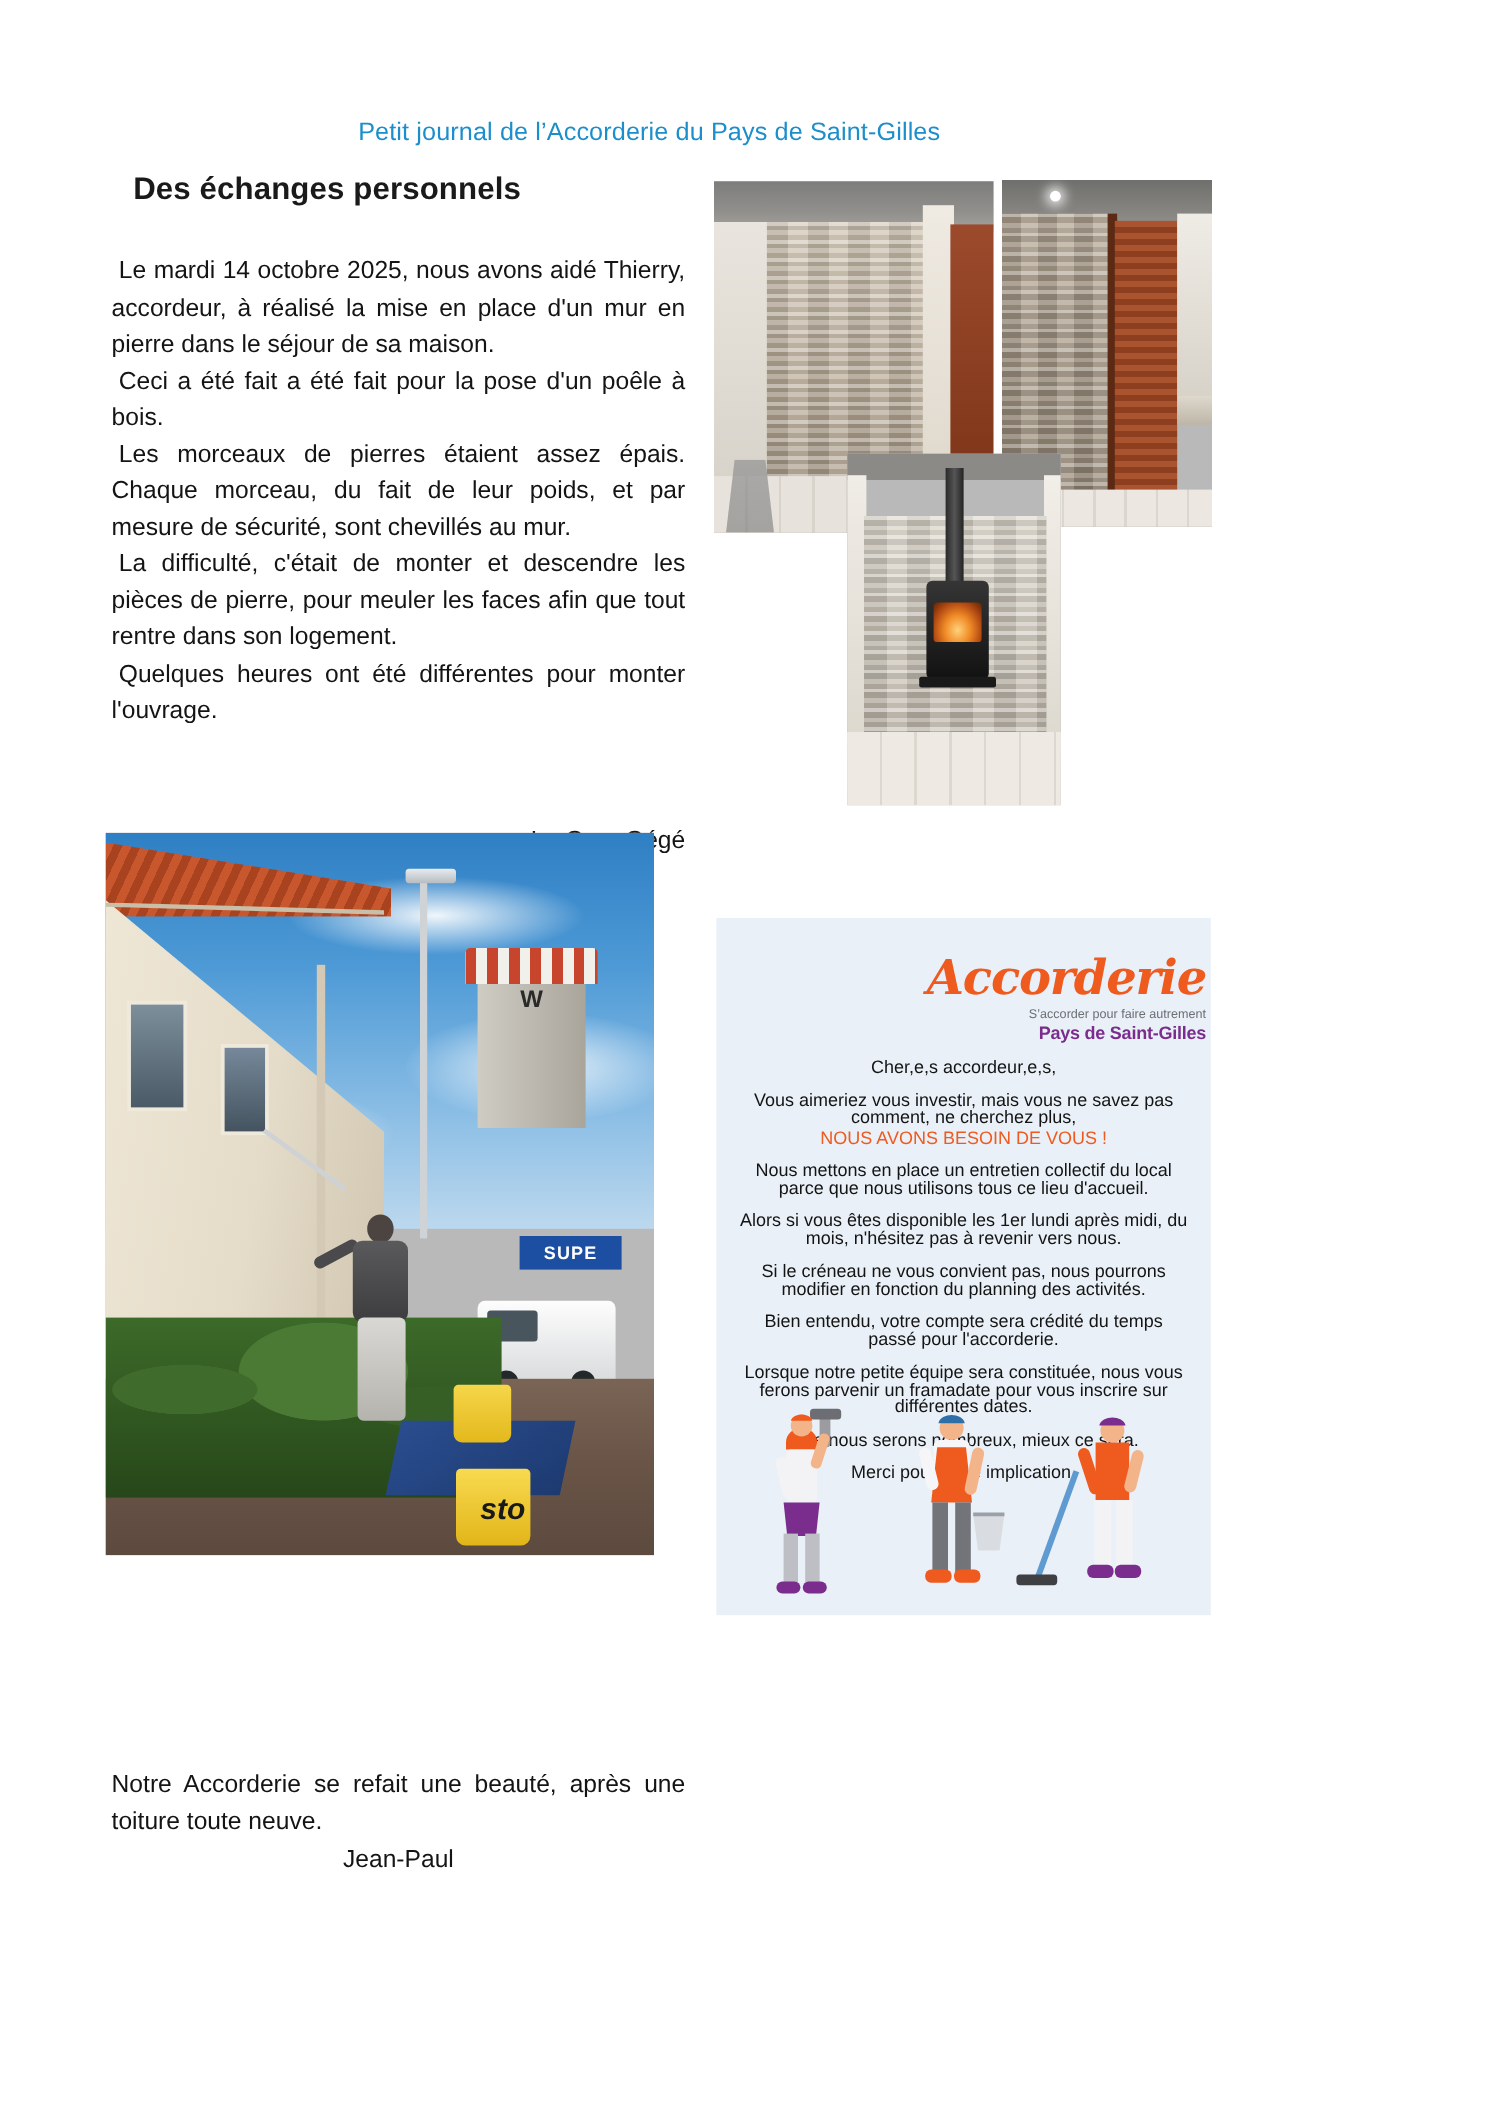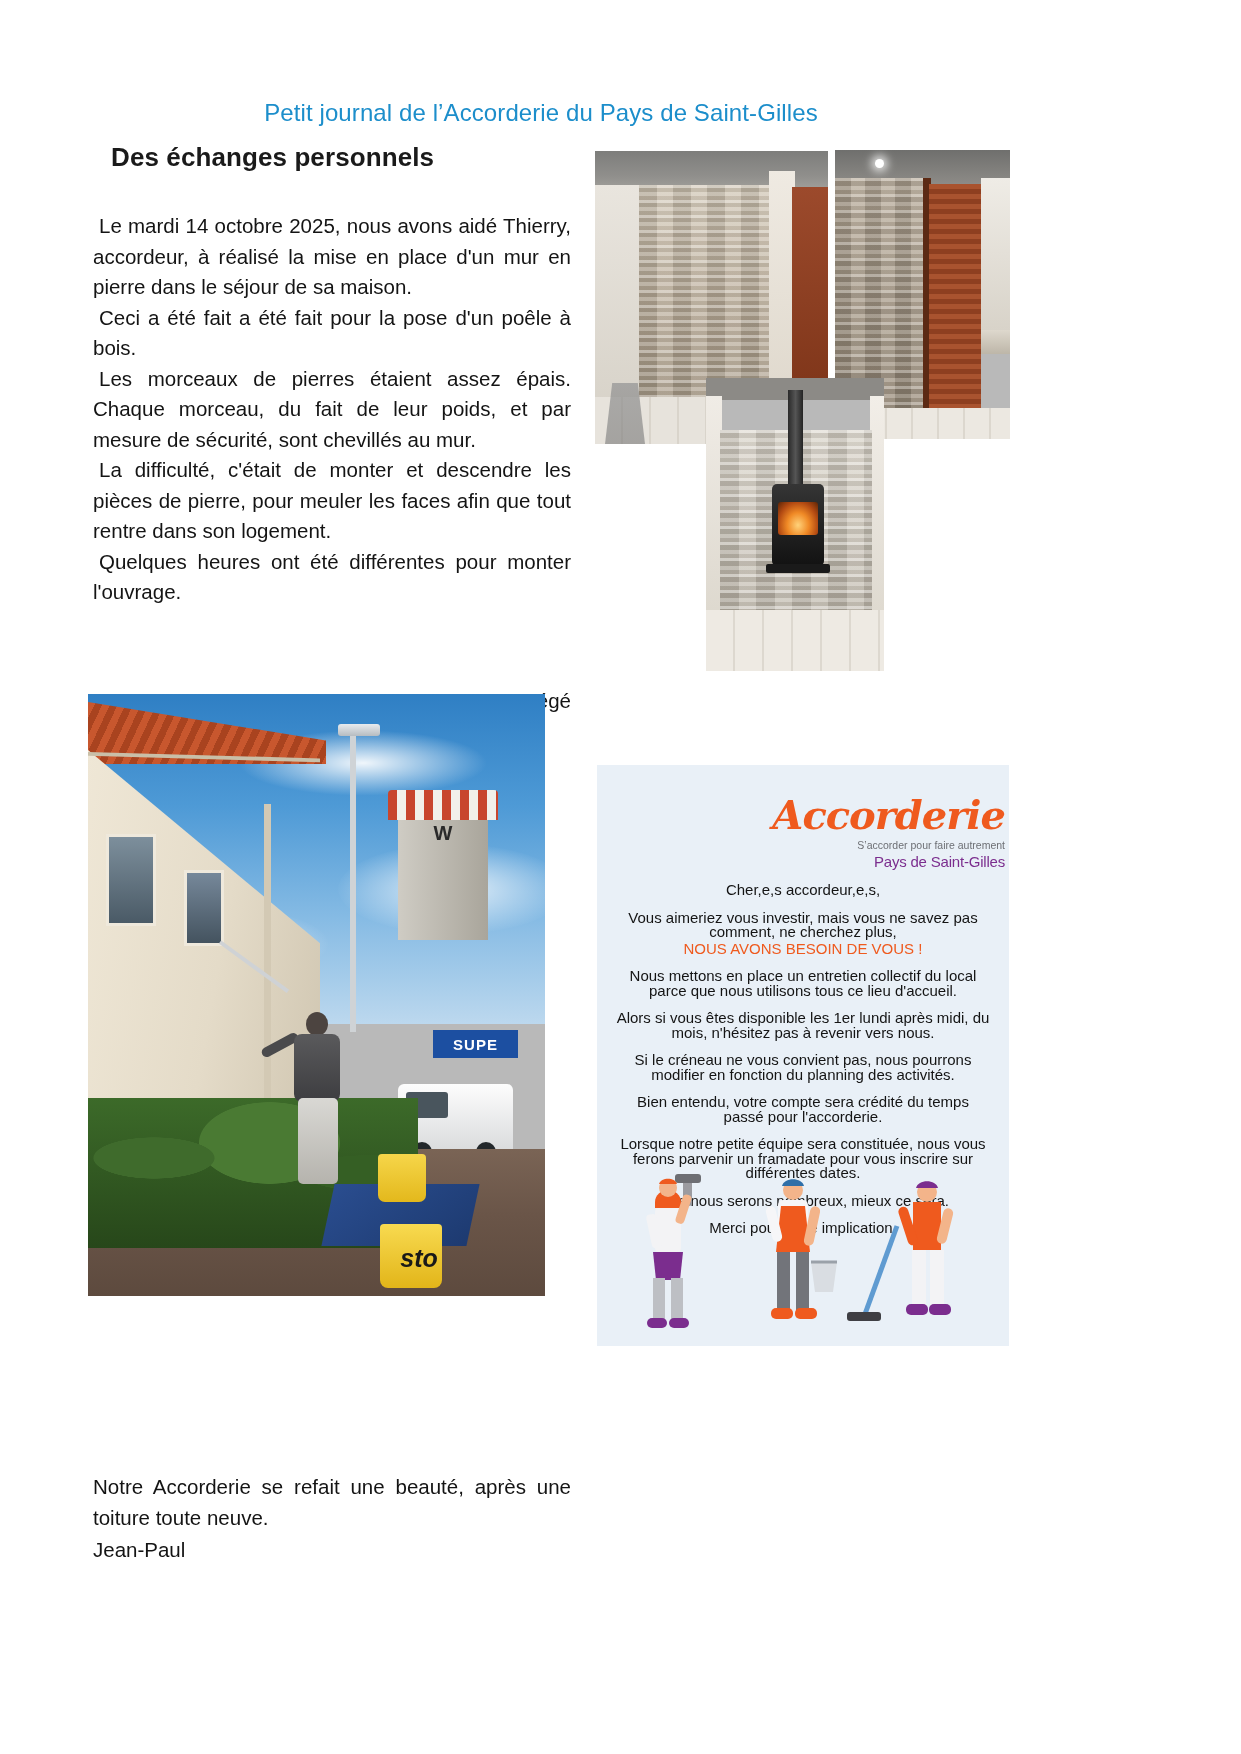--- a/index.html
+++ b/index.html
@@ -6,21 +6,21 @@
   html,body{margin:0;padding:0;background:#fff;}
   body{
     width:1241px;height:1754px;position:relative;overflow:hidden;
     font-family:"Liberation Sans", sans-serif;color:#111;
   }
   .page{position:absolute;inset:0;background:#ffffff;}
 
   
   .journal-title{
     position:absolute;left:0;top:99px;width:1082px;text-align:center;
-    font-size:24px;color:#1c8ecb;letter-spacing:.1px;
+    font-size:21px;color:#1c8ecb;letter-spacing:.1px;
   }
 
   
   .article{position:absolute;left:93px;top:142px;width:478px;}
   .article-heading{
     font-size:26px;color:#1a1a1a;margin:0 0 38px 18px;letter-spacing:.1px;
   }
   .article p{
     margin:0;font-size:20.5px;line-height:30.5px;text-align:justify;
     text-justify:inter-word;color:#141414;
@@ -180,30 +180,30 @@
   #photo-building-painter .bucket2 .lbl{position:absolute;left:0;top:20px;width:78px;text-align:center;
     font-size:25px;font-weight:bold;color:#191919;font-style:italic;}
 
   
   #poster-accorderie{left:597px;top:765px;width:412px;height:581px;background:#e9f0f7;}
   .poster-logo{position:absolute;left:0;top:26px;width:412px;text-align:right;padding-right:4px;
     box-sizing:border-box;}
   .poster-logo .word{font-family:"DejaVu Serif",serif;font-style:italic;font-weight:bold;
     font-size:40px;color:#ef5a1e;letter-spacing:-1px;}
   .poster-logo .tag{font-size:10.5px;color:#6d6f74;margin-top:1px;}
-  .poster-logo .area{font-size:15px;font-weight:normal;color:#7b2d8e;margin-top:2px;letter-spacing:-.2px;}
+  .poster-logo .area{font-size:15px;font-weight:bold;color:#7b2d8e;margin-top:2px;letter-spacing:-.2px;}
   .poster-body{position:absolute;left:18px;top:118px;width:376px;text-align:center;}
   .poster-body p{margin:0 0 13px 0;font-size:15px;line-height:14.5px;font-weight:normal;color:#141414;}
   .poster-body p.hl{color:#ef5a1e;margin-top:-11px;margin-bottom:13px;}
   .poster-art{position:absolute;left:0;bottom:0;width:412px;height:180px;}
 
   
   .caption{position:absolute;left:93px;top:1472px;width:478px;
     font-size:20.5px;line-height:30.5px;text-align:justify;color:#141414;}
-  .caption-sign{position:absolute;left:93px;top:1538px;width:478px;text-align:left;
+  .caption-sign{position:absolute;left:93px;top:1538px;width:478px;text-align:center;
     font-size:20.5px;color:#141414;}
 </style>
 </head>
 <body>
 
 <div class="page">
 
   <div class="journal-title">Petit journal de l’Accorderie du Pays de Saint-Gilles</div>
 
   <div class="article">

